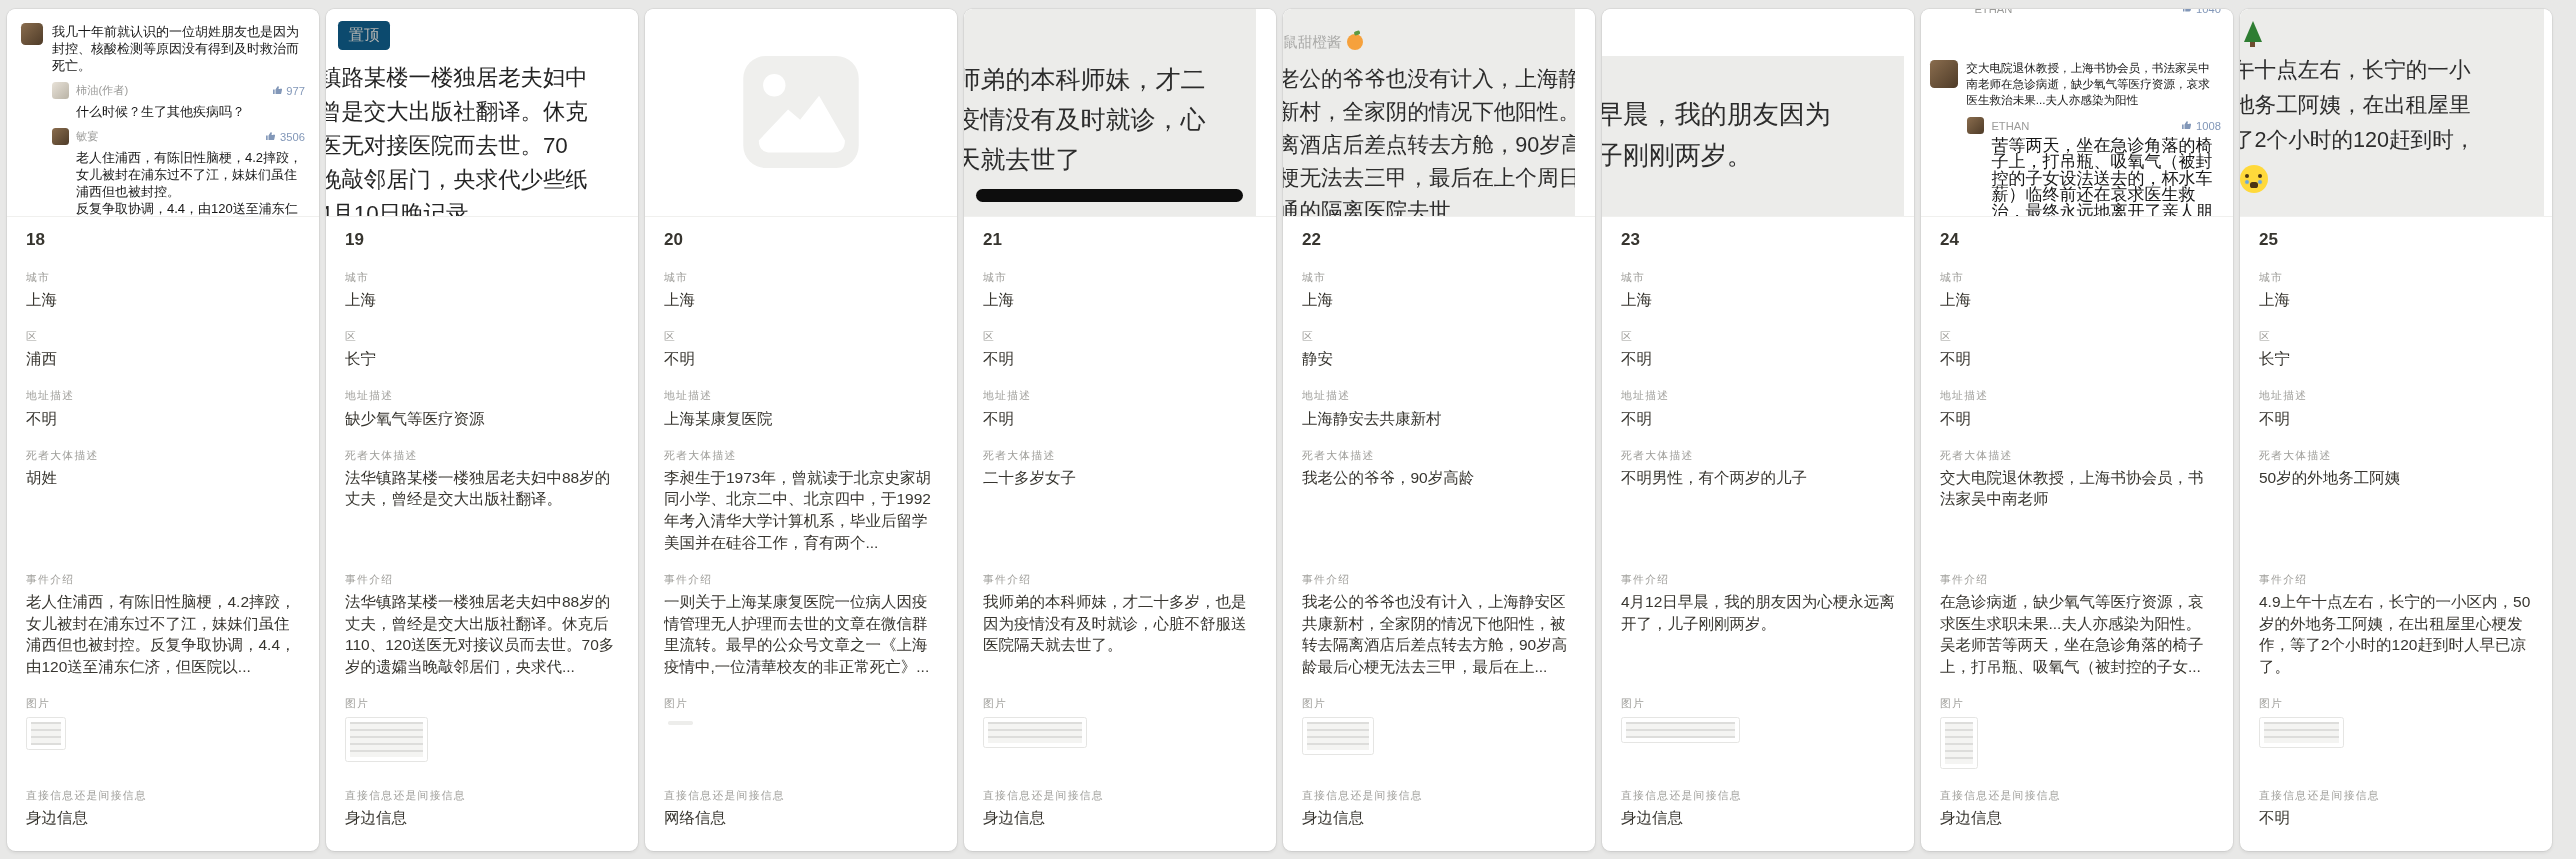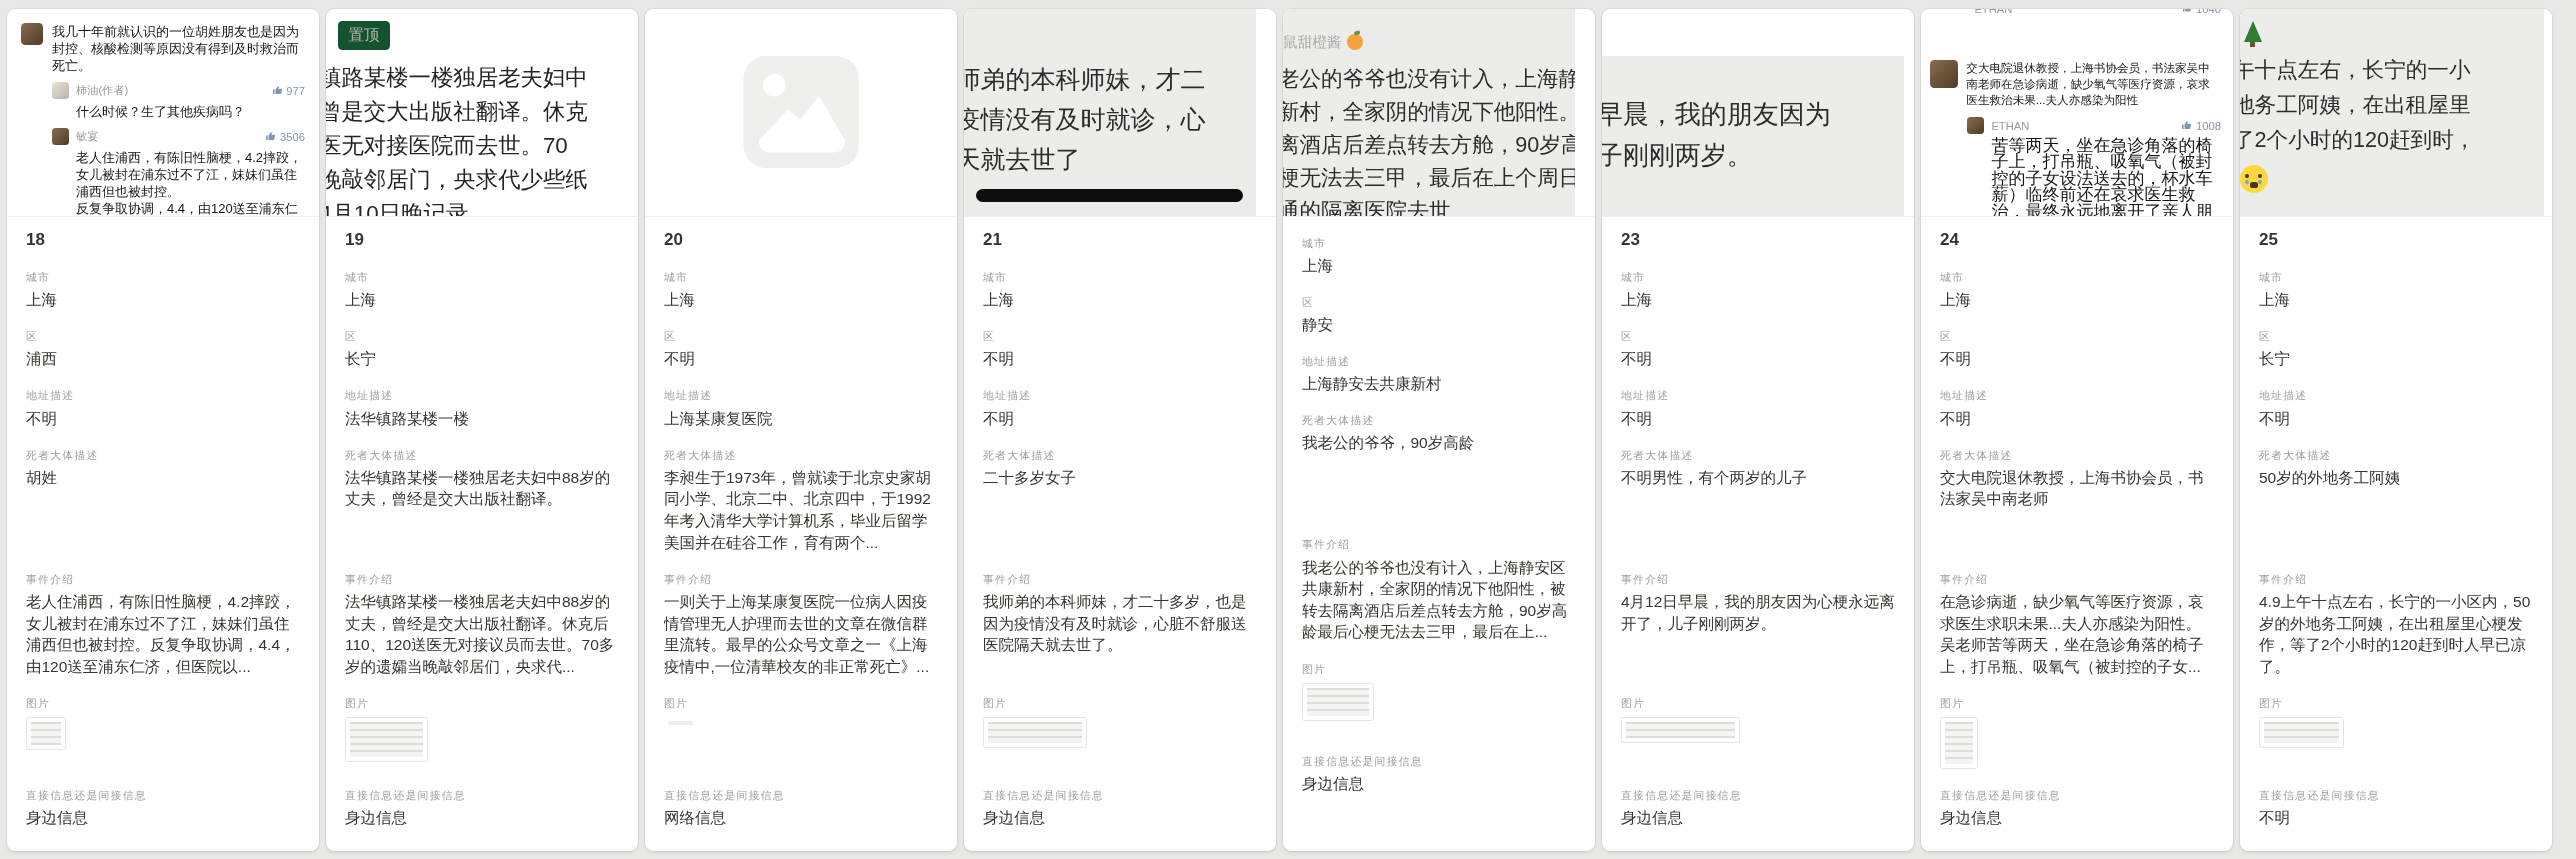--- a/index.html
+++ b/index.html
@@ -29,21 +29,21 @@
   .cmt-reply-text { margin:3.5px 0 0 24px; font-size:13px; line-height:17px;
     color:#161616; white-space:pre-line; }
   .cmt24 { padding:0 12px 0 10.4px; font-size:12px; }
   .cmt24 .cmt-main-text { font-size:11.6px; line-height:16.4px; }
   .cmt24 .cmt-reply-text { font-size:17px; line-height:16.4px; }
   .topcut { display:flex; align-items:center; margin:-6px 0 1.7px 36px; }
   .cmt24 .main-row { display:flex;margin-top:45px; }
   .cmt24 .avatar.big { width:28px; height:28px; margin-left:-1.7px; }
   
   .pin-tag { display:inline-block; margin:12px 0 0 12px; padding:4.3px 10.4px;
-    background:#14532d; color:#b4b4b1; font-size:15.5px; border-radius:4.3px; }
+    background:#0c4a6e; color:#b4b4b1; font-size:15.5px; border-radius:4.3px; }
   .big-lines { margin:10.4px 0 0 -7px; color:#242424; white-space:nowrap; }
   .s19 .big-lines { font-size:22.4px; line-height:34px; }
   
   .ph-wrap { height:100%; display:flex; align-items:center; justify-content:center; }
   
   .s21 .shot-gray-block { width:292px; }
   .s21 .big-lines { font-size:25px; line-height:40px; margin:50px 0 0 -8.6px; color:#2c2c2c; }
   .blackbar { width:267px; height:13px; background:#0d0d0d; border-radius:7px; margin:10.4px 0 0 12px; }
   .s22 .shot-gray-block { width:292px; }
   .s22-head { display:flex; align-items:center; gap:5.2px; margin:24px 0 0 0;
@@ -180,21 +180,21 @@
       <div class="field">
           <div class="lab">城市</div>
           <div class="val">上海</div>
         </div>
       <div class="field">
           <div class="lab">区</div>
           <div class="val">长宁</div>
         </div>
       <div class="field">
           <div class="lab">地址描述</div>
-          <div class="val">法华镇路某楼一楼</div>
+          <div class="val">缺少氧气等医疗资源</div>
         </div>
       <div class="field">
           <div class="lab">死者大体描述</div>
           <div class="val clamp">法华镇路某楼一楼独居老夫妇中88岁的丈夫，曾经是交大出版社翻译。</div>
         </div>
       <div class="field">
           <div class="lab">事件介绍</div>
           <div class="val clamp">法华镇路某楼一楼独居老夫妇中88岁的丈夫，曾经是交大出版社翻译。休克后110、120送医无对接议员而去世。70多岁的遗孀当晚敲邻居们，央求代...</div>
         </div>
       <div class="field">
@@ -311,20 +311,21 @@
         <div class="big-lines">
           <div>老公的爷爷也没有计入，上海静</div>
           <div>新村，全家阴的情况下他阳性。</div>
           <div>离酒店后差点转去方舱，90岁高</div>
           <div>梗无法去三甲，最后在上个周日</div>
           <div>通的隔离医院去世</div>
         </div>
       </div>
     </div>
     <div class="cbody">
+      <div class="num">22</div>
       <div class="field">
           <div class="lab">城市</div>
           <div class="val">上海</div>
         </div>
       <div class="field">
           <div class="lab">区</div>
           <div class="val">静安</div>
         </div>
       <div class="field">
           <div class="lab">地址描述</div>

